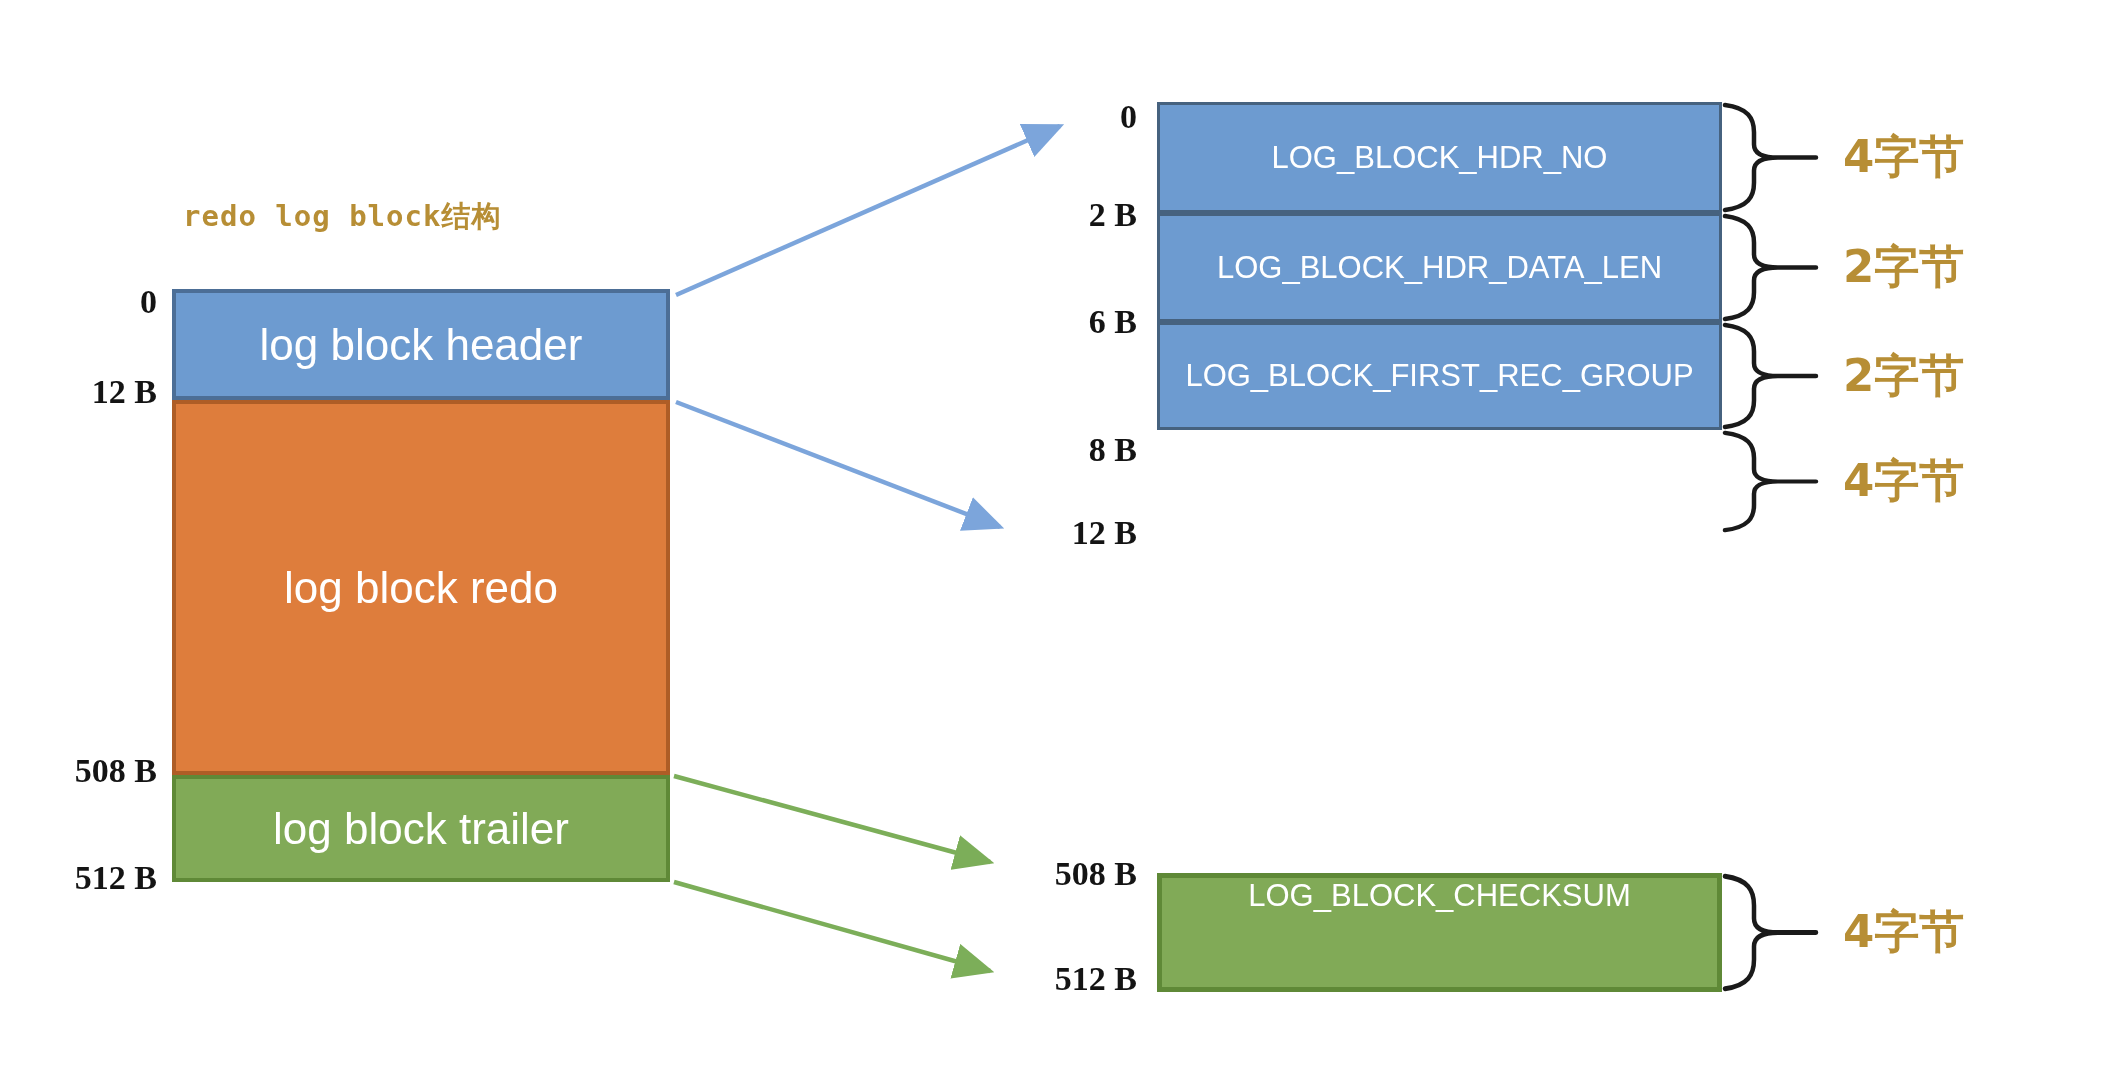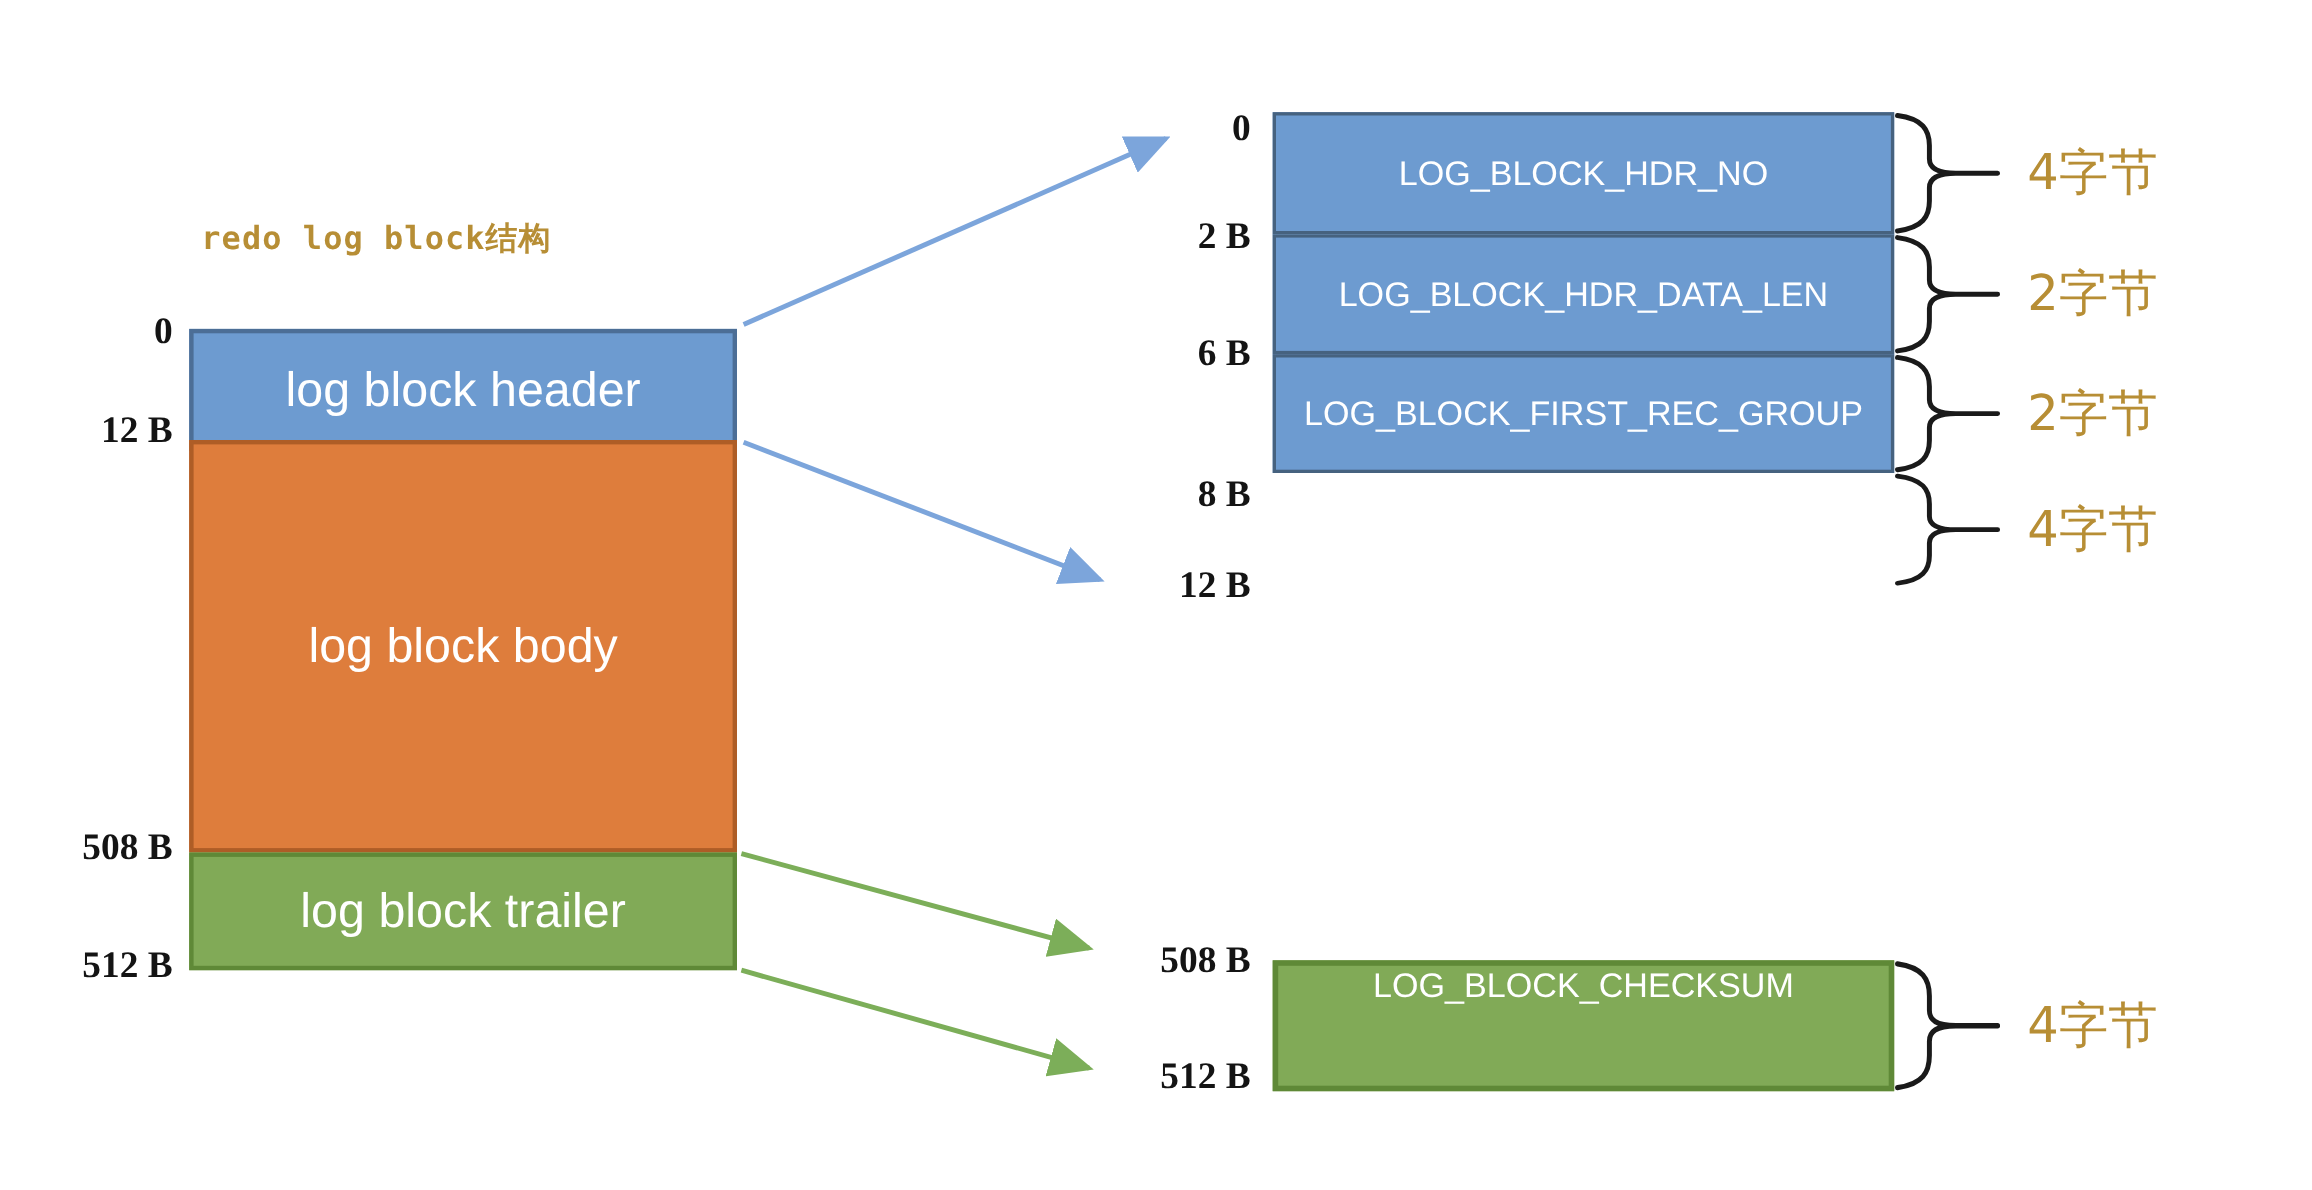--- a/index.html
+++ b/index.html
@@ -78,46 +78,46 @@
   }
   .brace path {
     fill:none; stroke:var(--brace-black); stroke-width:4.5;
     stroke-linecap:round;
   }
   .size-label {
     position:absolute; left:1843px;
     transform:translateY(-50%);
     color:var(--gold);
     font-family:"DejaVu Sans", sans-serif;
-    font-weight:normal; font-size:45px;
+    font-weight:bold; font-size:45px;
     white-space:nowrap;
   }
   .arrows { position:absolute; left:0; top:0; }
   .arrow-blue  { stroke:var(--arrow-blue);  stroke-width:4.5; }
   .arrow-green { stroke:var(--arrow-green); stroke-width:4.5; }
   .head-blue  { fill:var(--arrow-blue); }
   .head-green { fill:var(--arrow-green); }
 </style>
 </head>
 <body>
 
 <div class="canvas">
 
   <div class="title">redo log block结构</div>
 
   <div class="mark" style="left:27px; top:302px;">0</div>
   <div class="mark" style="left:27px; top:392px;">12 B</div>
   <div class="mark" style="left:27px; top:771px;">508 B</div>
   <div class="mark" style="left:27px; top:878px;">512 B</div>
 
-  <div class="seg seg-header" style="top:299px; height:111px;">
+  <div class="seg seg-header" style="top:289px; height:111px;">
     <span>log block header</span>
   </div>
   <div class="seg seg-body" style="top:400px; height:375px;">
-    <span>log block body</span>
+    <span>log block redo</span>
   </div>
   <div class="seg seg-trailer" style="top:775px; height:107px;">
     <span>log block trailer</span>
   </div>
 
   <svg class="arrows" width="2102" height="1082" viewBox="0 0 2102 1082">
     <defs>
       <marker id="mblue" markerWidth="9" markerHeight="8" refX="8" refY="4" orient="auto" markerUnits="strokeWidth">
         <path class="head-blue" d="M0,0 L9,4 L0,8 Z"></path>
       </marker>

